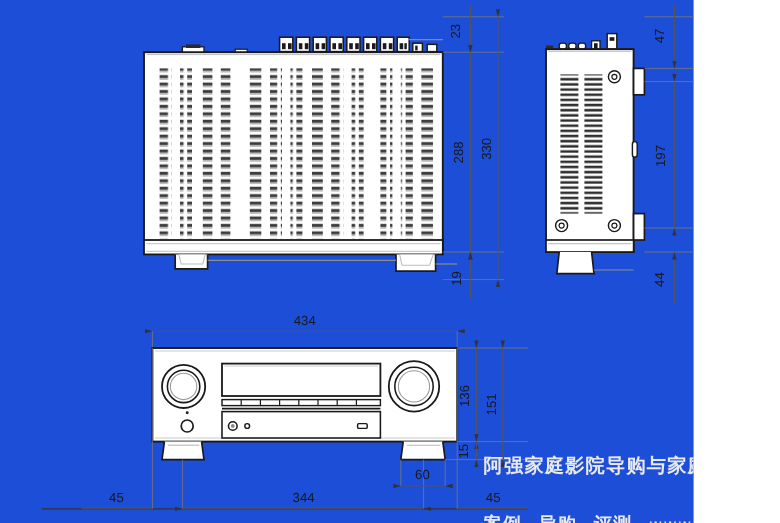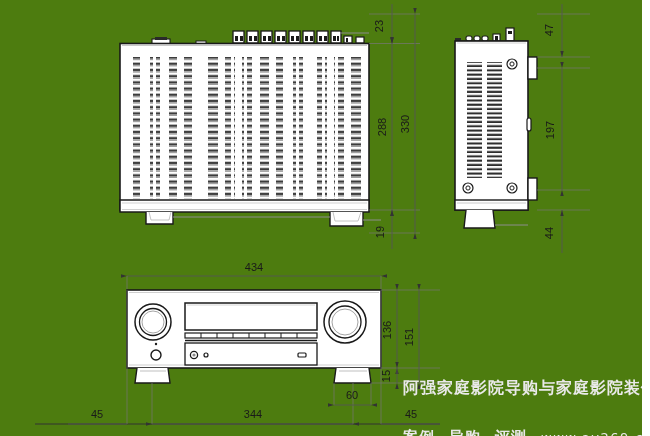--- a/index.html
+++ b/index.html
@@ -5,23 +5,23 @@
   html, body {
     margin: 0;
     padding: 0;
     background: #ffffff;
   }
   body {
     font-family: "Liberation Sans", sans-serif;
   }
   #canvas {
     position: relative;
-    width: 642px;
+    width: 578px;
     height: 436px;
-    background: #4d7c0f;
+    background: #1d4ed8;
     overflow: hidden;
   }
   #canvas svg {
     position: absolute;
     left: 0;
     top: 0;
   }
   .dimtext {
     font-family: "Liberation Sans", sans-serif;
     font-size: 11px;

